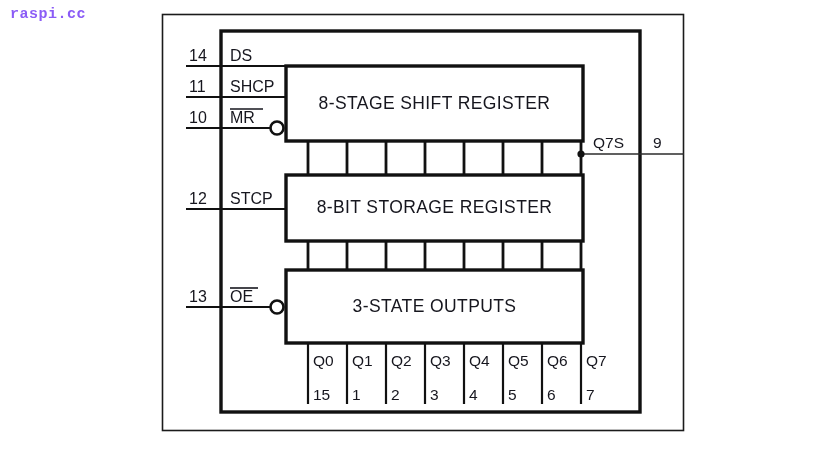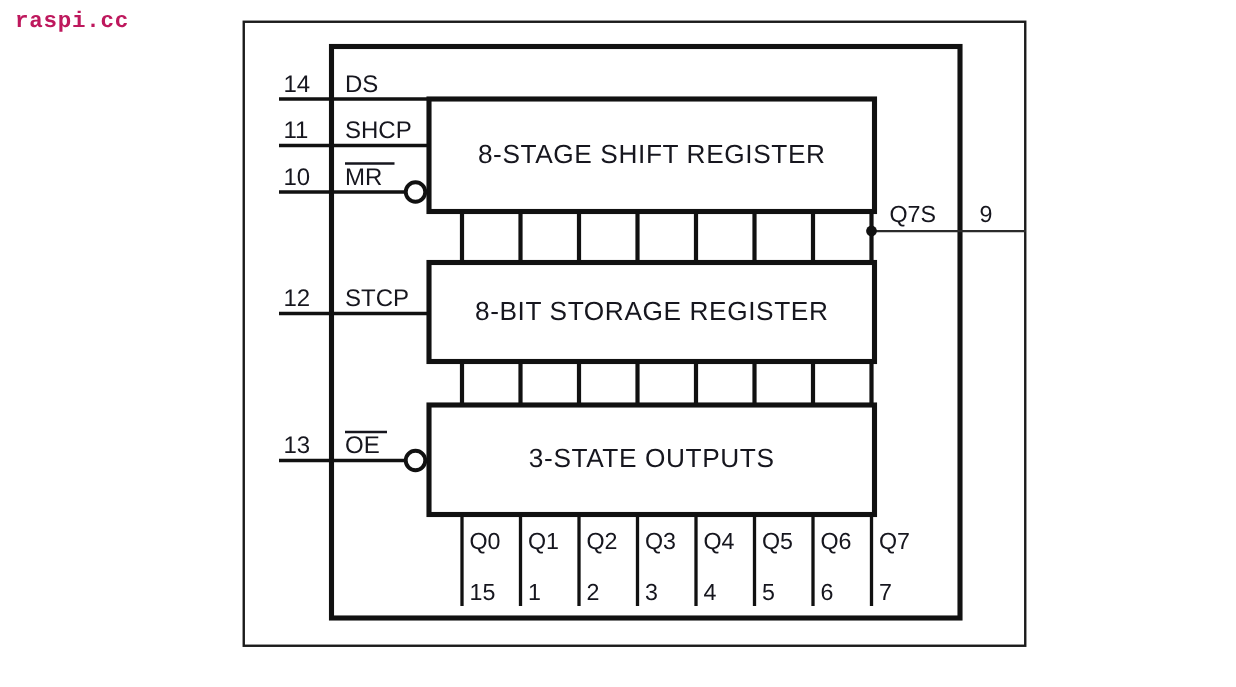--- a/index.html
+++ b/index.html
@@ -16,21 +16,21 @@
     font-family: "Liberation Sans", sans-serif;
   }
   #watermark {
     position: absolute;
     left: 10px;
     top: 6px;
     font-family: "Liberation Mono", "DejaVu Sans Mono", monospace;
     font-size: 15px;
     font-weight: bold;
     letter-spacing: 0.5px;
-    color: #be185d;
+    color: #8b5cf6;
     user-select: none;
   }
   #diagram-wrap {
     position: absolute;
     left: 0;
     top: 0;
     width: 824px;
     height: 458px;
   }
   svg#diagram {

